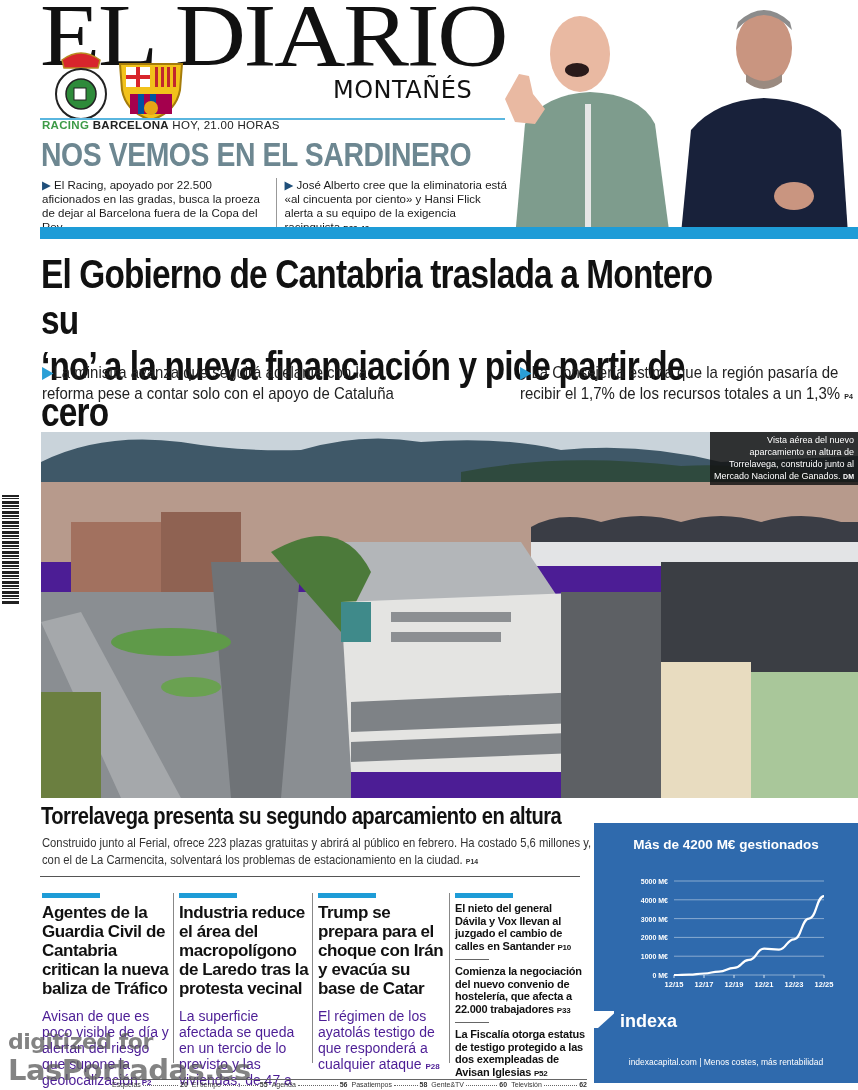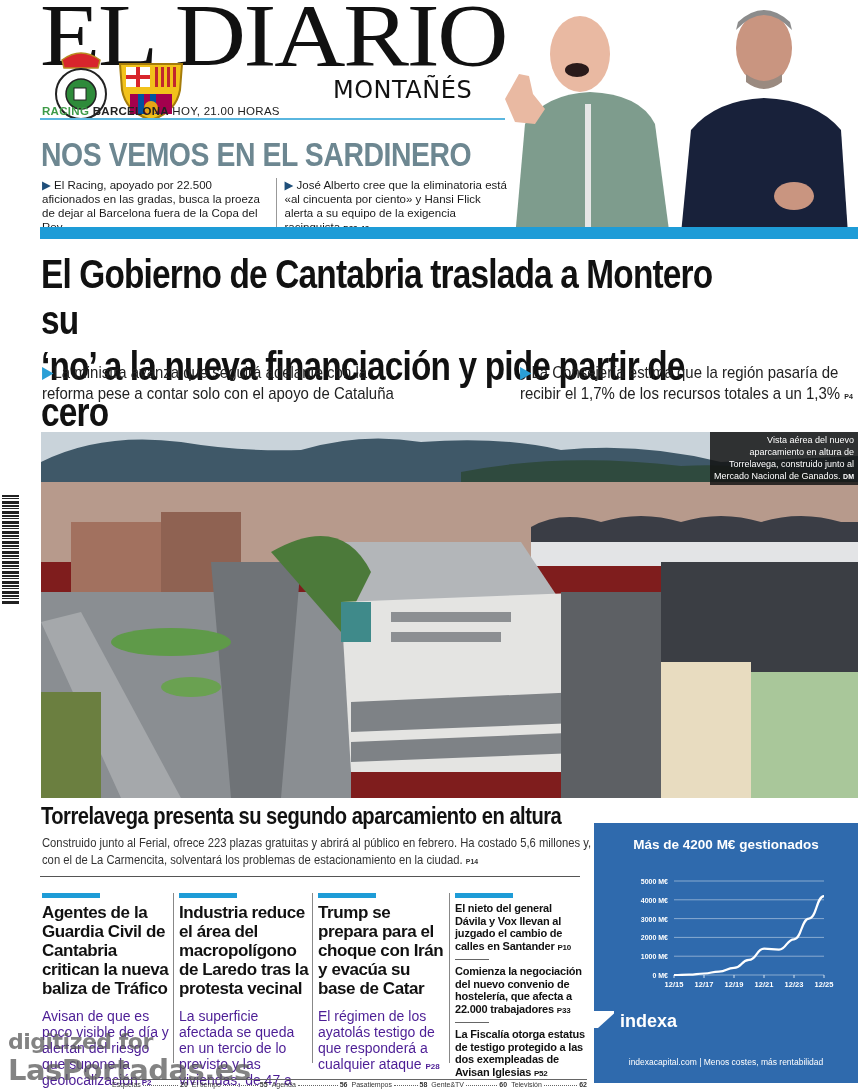--- a/index.html
+++ b/index.html
@@ -25,42 +25,42 @@
   .promo-text .accent { color: #2a9fd6; }
   .promo-rule { position: absolute; left: 531px; height: 1px; background: #888; width: 100px; }
 
   .edition { position: absolute; right: 10px; top: 0px; text-align: right; font-size: 10px; line-height: 12px; color: #333; }
 
   .photo-player { position: absolute; overflow: hidden; }
   .player-left { left: 505px; top: 4px; width: 170px; height: 234px; }
   .player-right { left: 676px; top: 0px; width: 176px; height: 234px; }
 
   
-  .kicker { position: absolute; left: 42px; top: 105px; font-size: 11.5px; letter-spacing: 0.3px; }
+  .kicker { position: absolute; left: 42px; top: 119px; font-size: 11.5px; letter-spacing: 0.3px; }
   .kicker .green { color: #3d9a47; font-weight: bold; }
   .kicker .dark { color: #222; font-weight: bold; }
   .kicker .plain { color: #222; }
   .sports-headline { position: absolute; left: 41px; top: 136px; font-size: 33px; font-weight: bold; color: #6d8791; letter-spacing: -0.5px; transform: scaleX(0.86); transform-origin: left top; white-space: nowrap; }
   .sports-bullets { position: absolute; left: 42px; top: 178px; width: 470px; display: flex; font-size: 11.5px; line-height: 14px; }
   .sports-bullets .col { flex: 1; }
   .sports-bullets .col + .col { border-left: 1px solid #999; padding-left: 8px; margin-left: 6px; }
   .tri { color: #1f4f7a; }
   .pageref { font-size: 8px; font-weight: bold; }
   .blue-band { position: absolute; left: 40px; top: 227px; width: 818px; height: 12px; background: #1e9cd7; }
 
   
   .main-headline { position: absolute; left: 41px; top: 251px; width: 830px; font-size: 40px; font-weight: bold; line-height: 46px; letter-spacing: -1px; color: #111; transform: scaleX(0.835); transform-origin: left top; }
   .main-bullets { position: absolute; left: 42px; top: 362px; width: 816px; display: flex; font-size: 17px; line-height: 21px; color: #222; gap: 36px; }
   .main-bullets .col { transform: scaleX(0.88); transform-origin: left top; white-space: nowrap; }
   .main-bullets .col1 { width: 410px; }
   .main-bullets .sep { width: 1px; background: #999; margin: 0 6px 0 0; height: 40px; }
   .main-bullets .tri-cyan { color: #2a9fd6; }
 
   
-  .photo { position: absolute; left: 41px; top: 432px; width: 817px; height: 366px; overflow: hidden; background: #7f1d1d; }
+  .photo { position: absolute; left: 41px; top: 432px; width: 817px; height: 366px; overflow: hidden; background: #4c1d95; }
   .caption { position: absolute; right: 0; top: 0; background: rgba(20,20,20,0.85); color: #fff; font-size: 9px; line-height: 12px; text-align: right; padding: 2px 4px; }
   .caption .credit { font-weight: bold; font-size: 7px; }
 
   
   .second-headline { position: absolute; left: 41px; top: 802px; font-size: 24px; font-weight: bold; color: #111; letter-spacing: -0.6px; transform: scaleX(0.84); transform-origin: left top; white-space: nowrap; }
   .second-deck { position: absolute; left: 42px; top: 834px; width: 640px; font-size: 13px; line-height: 17px; color: #333; transform: scaleX(0.865); transform-origin: left top; }
   .second-rule { position: absolute; left: 40px; top: 876px; width: 540px; height: 1px; background: #555; }
 
   
   .brief { position: absolute; top: 893px; }

